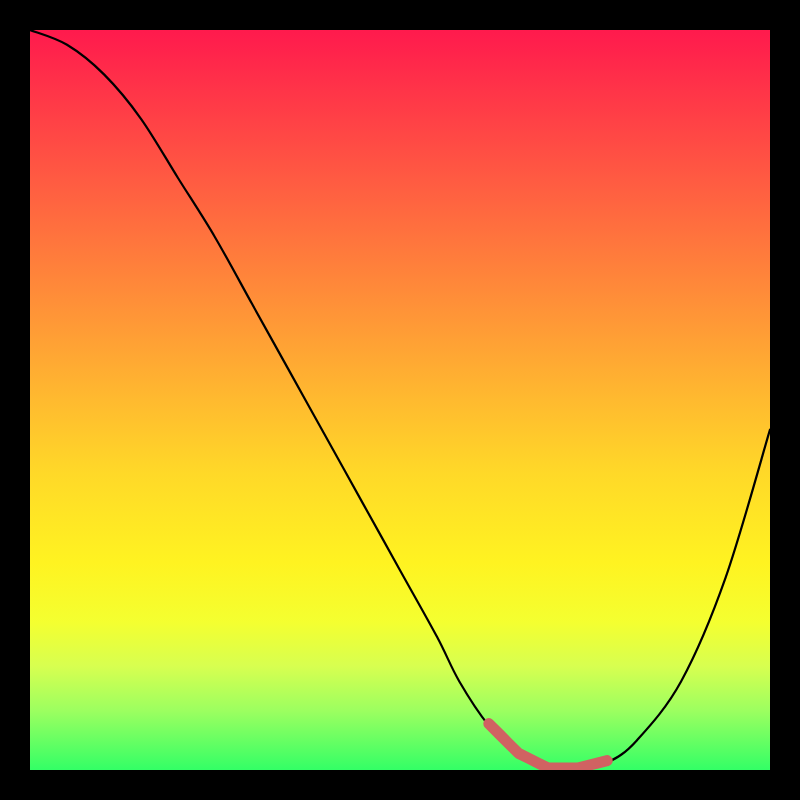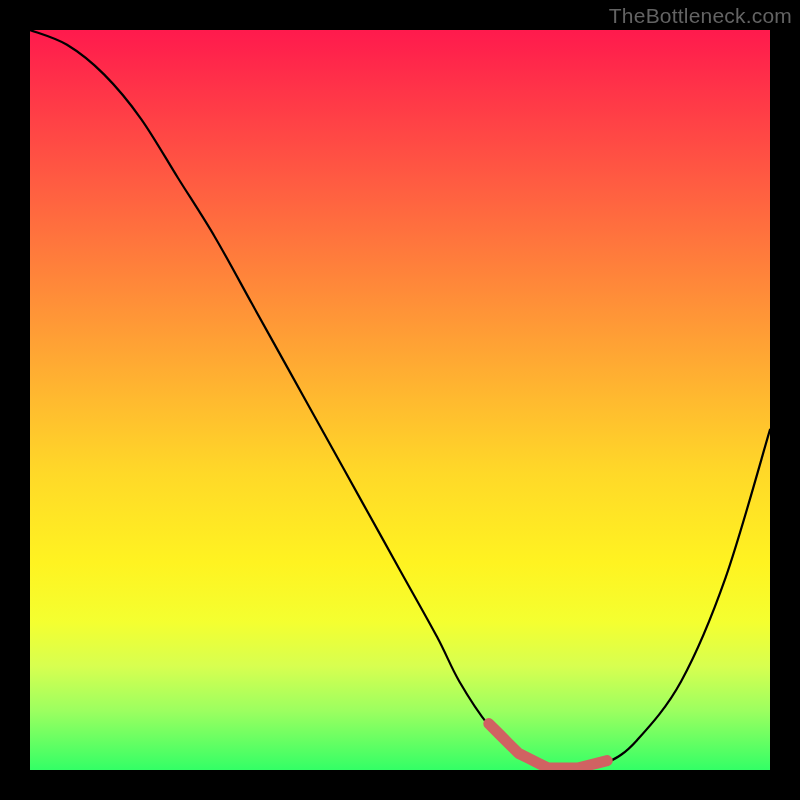--- a/index.html
+++ b/index.html
@@ -77,15 +77,14 @@
 
   <div class="plot-area">
 
     <svg class="curve" viewBox="0 0 740 740" preserveAspectRatio="none">
       <path id="curvePath" class="curve-main" d="M 0.0 0.0 C 6.2 2.5, 24.7 7.4, 37.0 14.8 C 49.3 22.2, 61.7 32.1, 74.0 44.4 C 86.3 56.7, 98.7 71.5, 111.0 88.8 C 123.3 106.1, 135.7 128.3, 148.0 148.0 C 160.3 167.7, 172.7 186.2, 185.0 207.2 C 197.3 228.2, 209.7 251.6, 222.0 273.8 C 234.3 296.0, 246.7 318.2, 259.0 340.4 C 271.3 362.6, 283.7 384.8, 296.0 407.0 C 308.3 429.2, 320.7 451.4, 333.0 473.6 C 345.3 495.8, 357.7 518.0, 370.0 540.2 C 382.3 562.4, 397.1 588.3, 407.0 606.8 C 416.9 625.3, 420.6 636.4, 429.2 651.2 C 437.8 666.0, 448.9 683.3, 458.8 695.6 C 468.7 707.9, 478.5 717.8, 488.4 725.2 C 498.3 732.6, 508.1 737.5, 518.0 740.0 C 527.9 742.5, 537.7 741.2, 547.6 740.0 C 557.5 738.8, 567.3 737.5, 577.2 732.6 C 587.1 727.7, 594.5 724.0, 606.8 710.4 C 619.1 696.8, 636.4 678.3, 651.2 651.2 C 666.0 624.1, 680.8 589.5, 695.6 547.6 C 710.4 505.7, 732.6 424.3, 740.0 399.6"></path>
       <path id="troughPath" class="trough" d="M 458.8 693.6 L 468.7 703.5 L 478.5 713.3 L 488.4 723.2 L 498.3 728.1 L 508.1 733.1 L 518.0 738.0 L 527.9 738.0 L 537.7 738.0 L 547.6 738.0 L 557.5 735.5 L 567.3 733.1 L 577.2 730.6"></path>
     </svg>
 
   </div>
 
-  <div class="watermark">TheBottleneck.com</div>
 
 </div>
 
 </body></html>

